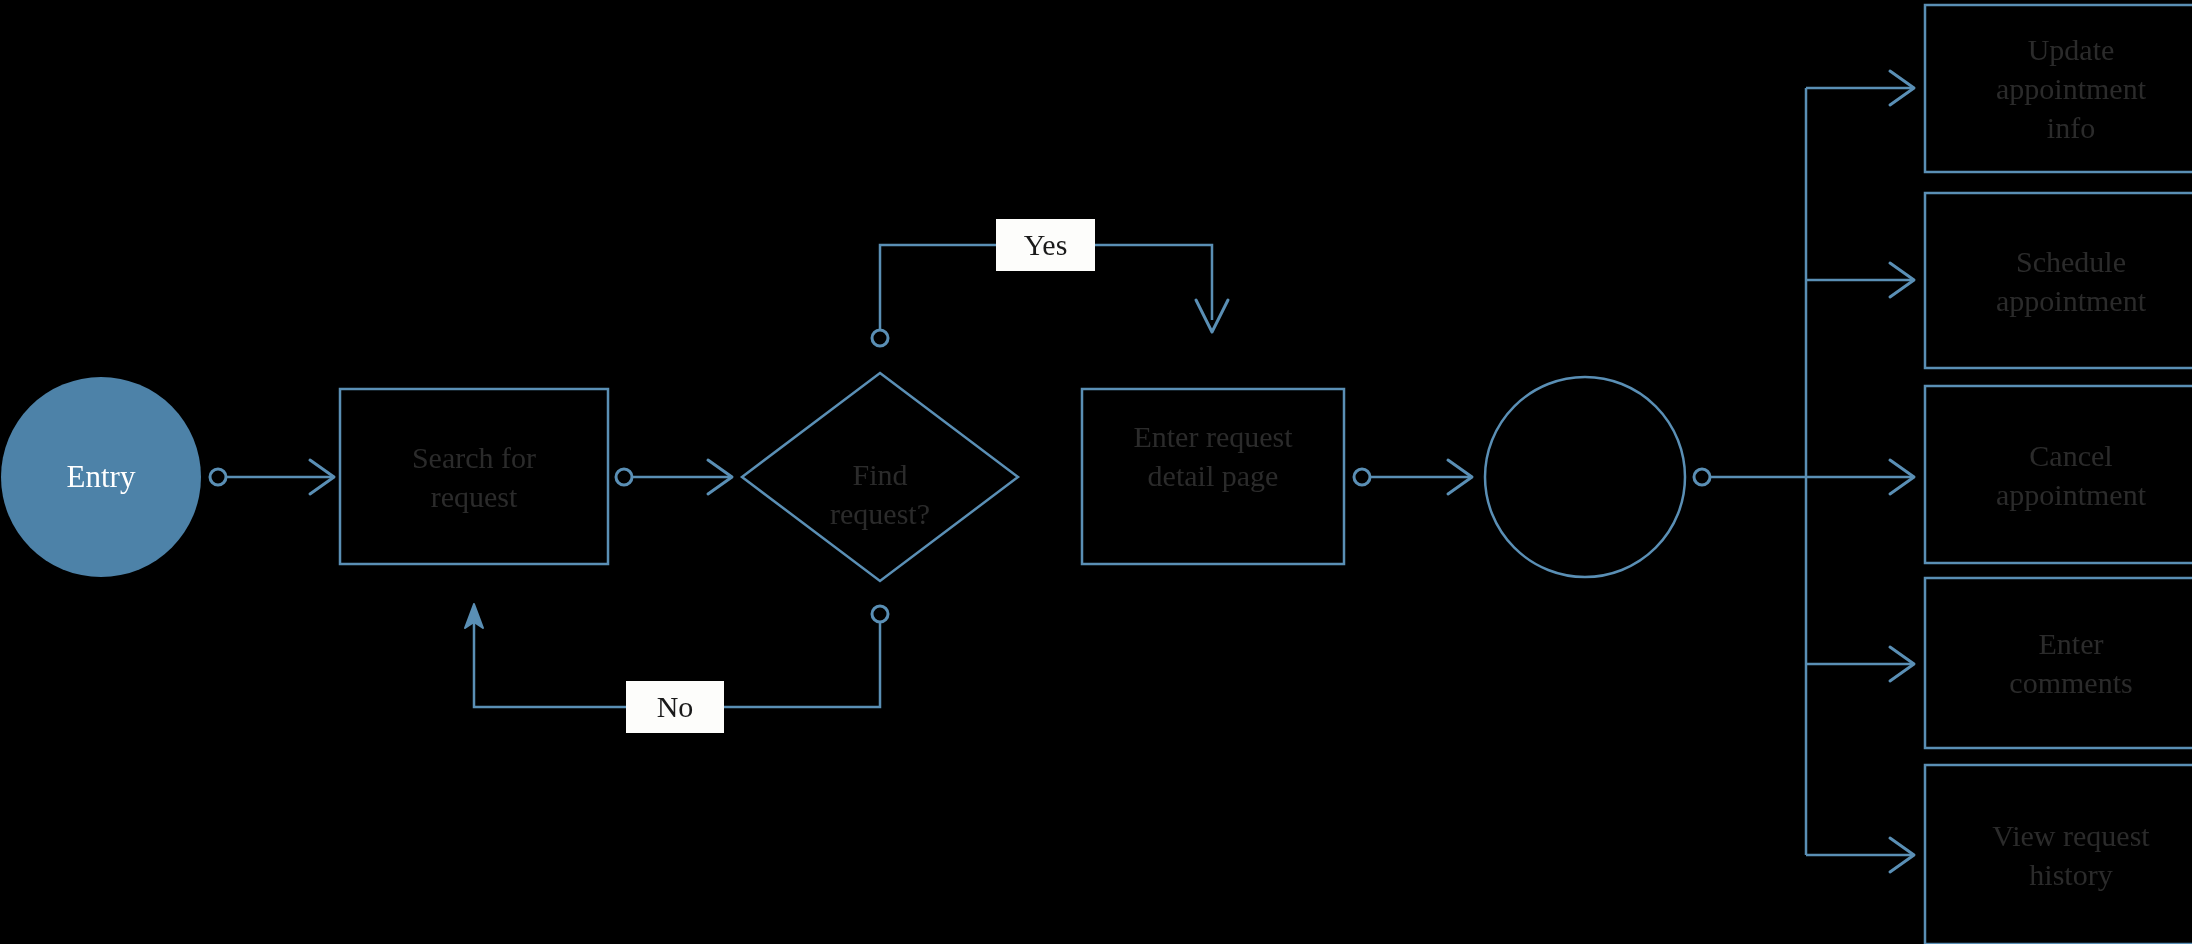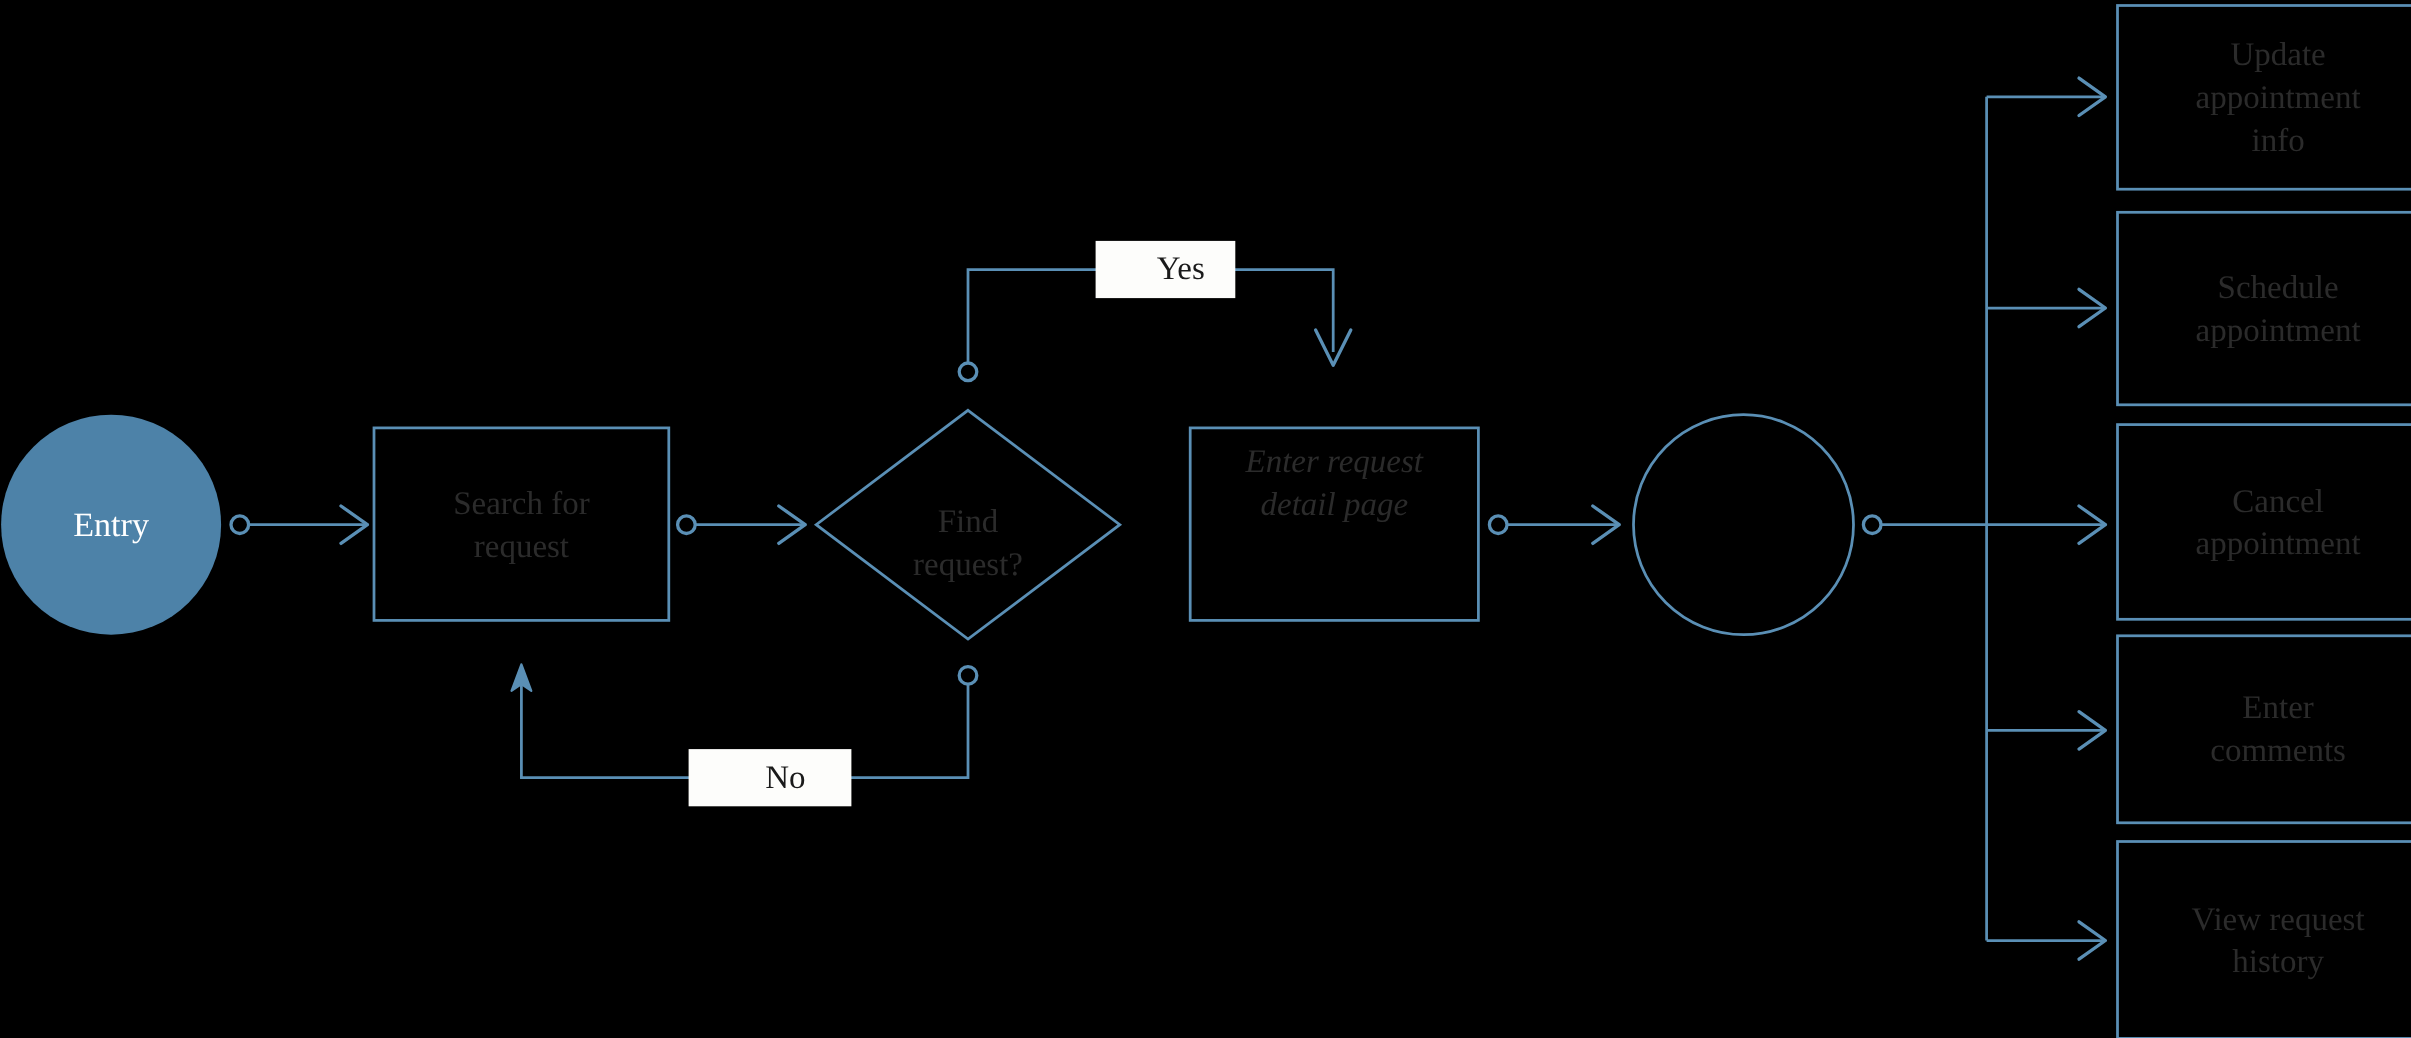--- a/index.html
+++ b/index.html
@@ -43,21 +43,20 @@
   }
   .edge-label {
     position: absolute;
     background: #fdfdfb;
     color: #1a1a1a;
     font-size: 30px;
     display: flex;
     align-items: center;
     justify-content: center;
     line-height: 1;
-    padding-left: 28px;
   }
 </style>
 </head>
 <body>
 
 <div id="canvas">
 
   <svg class="diagram" viewBox="0 0 2192 944">
 
     <circle cx="101" cy="477" r="100" fill="#4d82a8" stroke="none"></circle>
@@ -129,33 +128,33 @@
   </svg>
 
   <div class="node-label shape-text" style="left:340px; top:389px; width:268px; height:175px;">Search for
 request</div>
 
   <div class="node-label entry-text" style="left:1px; top:437px; width:200px; height:80px;">Entry</div>
 
   <div class="node-label shape-text" style="left:760px; top:414px; width:240px; height:160px;">Find
 request?</div>
 
-  <div class="node-label shape-text" style="left:1082px; top:372px; width:262px; height:134px;font-style:italic;">Enter request
+  <div class="node-label shape-text" style="left:1082px; top:389px; width:262px; height:134px;">Enter request
 detail page</div>
 
 
   <div class="node-label shape-text" style="left:1925px; top:5px; width:292px; height:167px;">Update
 appointment
 info</div>
   <div class="node-label shape-text" style="left:1925px; top:193px; width:292px; height:175px;">Schedule
 appointment</div>
   <div class="node-label shape-text" style="left:1925px; top:386px; width:292px; height:177px;">Cancel
 appointment</div>
   <div class="node-label shape-text" style="left:1925px; top:578px; width:292px; height:170px;">Enter
 comments</div>
   <div class="node-label shape-text" style="left:1925px; top:765px; width:292px; height:179px;">View request
 history</div>
 
   <div class="edge-label" style="left:996px; top:219px; width:99px; height:52px;">Yes</div>
 
-  <div class="edge-label" style="left:626px; top:681px; width:120px; height:52px;">No</div>
+  <div class="edge-label" style="left:626px; top:681px; width:98px; height:52px;">No</div>
 
 </div>
 
 </body></html>

